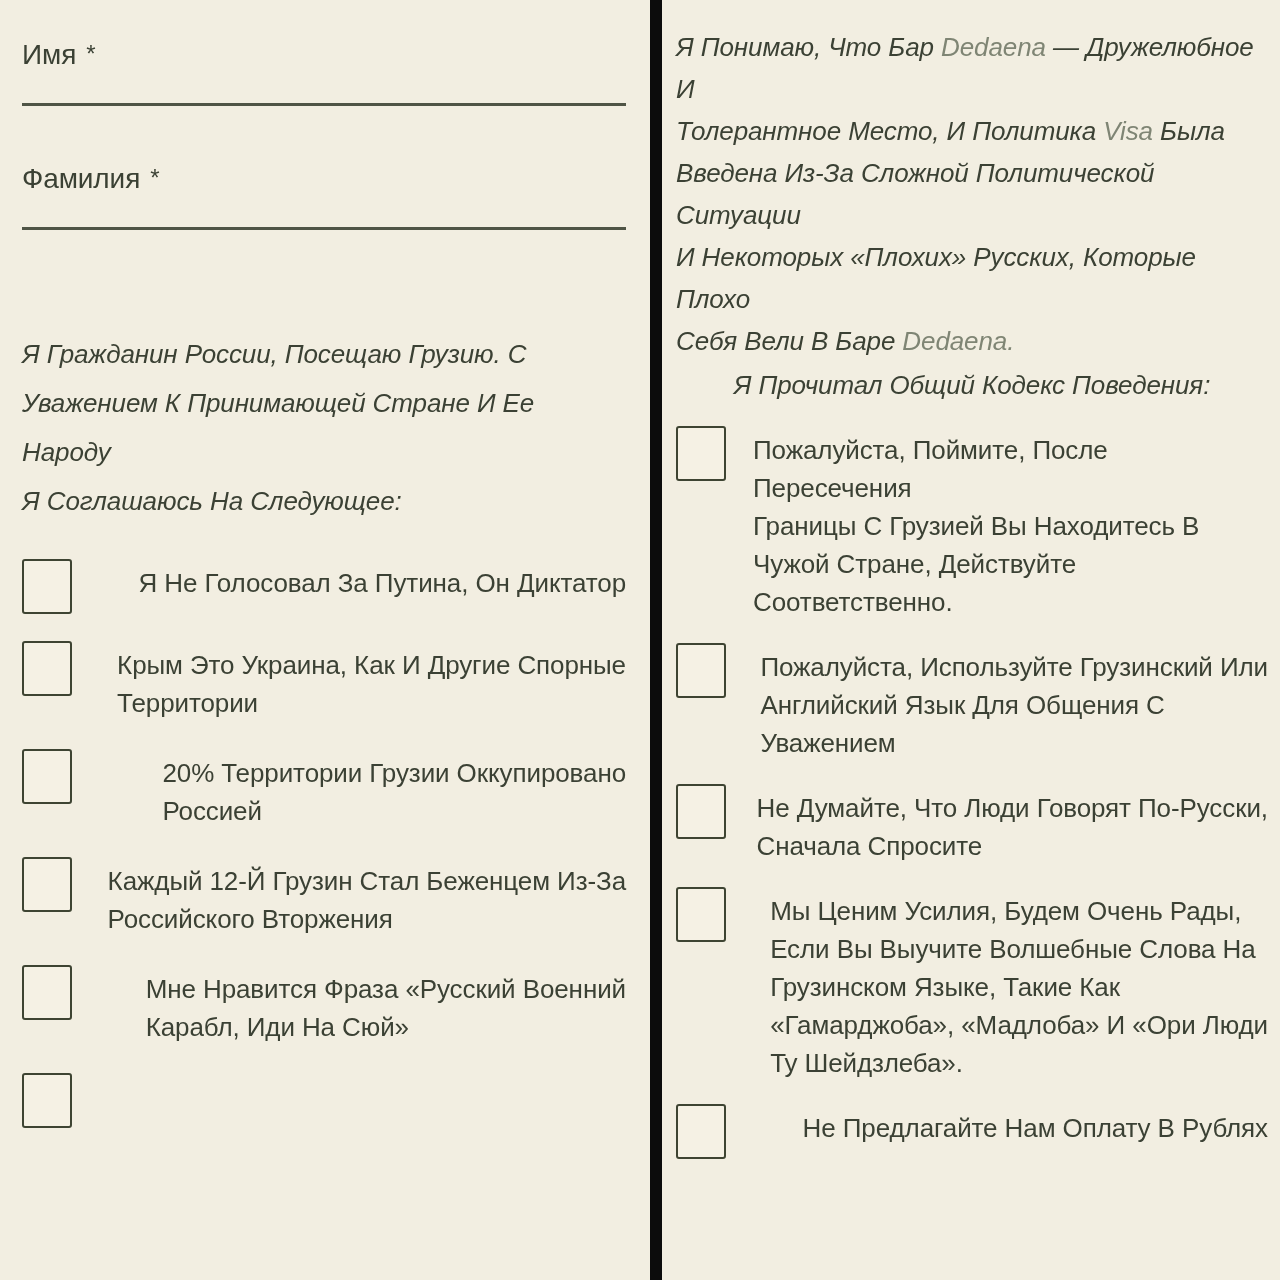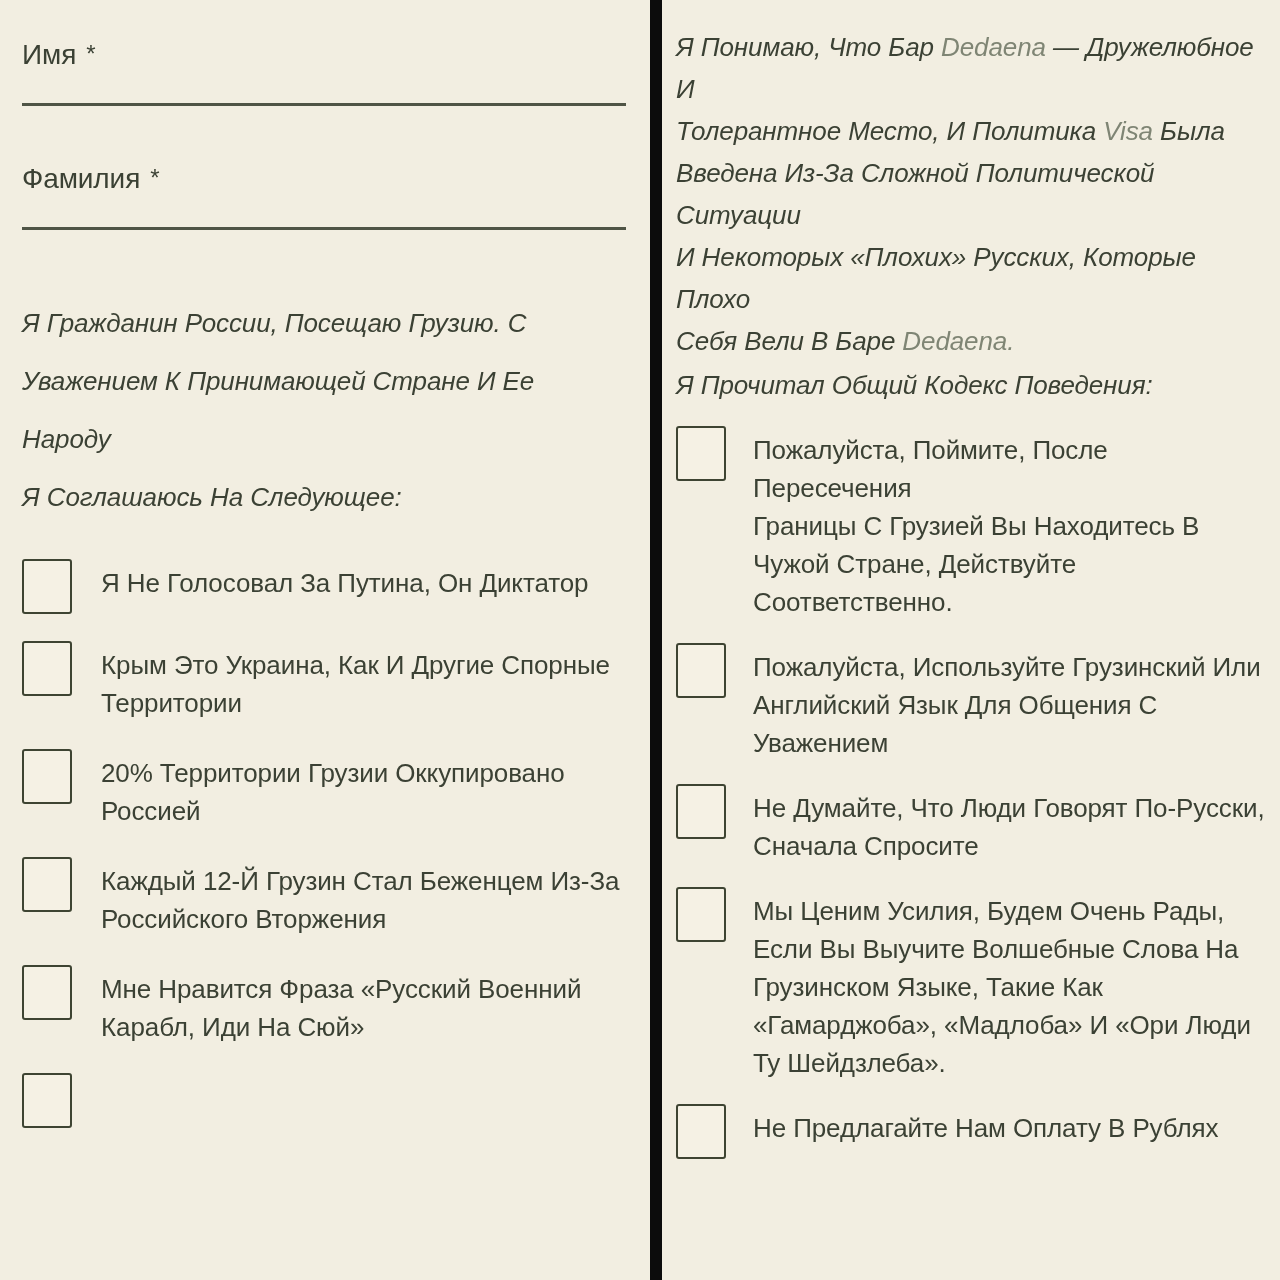--- a/index.html
+++ b/index.html
@@ -14,32 +14,32 @@
   .col-left  { width:650px; flex:none; padding:28px 24px 0 22px; }
   .divider   { width:12px; flex:none; background:#0c0c0c; }
   .col-right { flex:1; padding:26px 12px 0 14px; }
 
   .field-label { font-size:28px; line-height:36px; margin-top:8px; }
   .req { margin-left:10px; font-size:24px; vertical-align:2px; }
   .text-input { height:30px; border-bottom:3px solid #4f5445; cursor:text; }
   .field-2 { margin-top:54px; }
 
   .intro { font-style:italic; font-size:26px; white-space:pre-line; margin:0; }
-  .col-left  .intro { line-height:58px; margin-top:64px; }
+  .col-left  .intro { line-height:49px; margin-top:100px; }
   .col-right .intro { line-height:42px; }
   .muted { color:#7f8574; }
 
   .subheading {
     font-style:italic; font-size:26px; line-height:42px;
-    margin:2px 0 0 0; white-space:pre-line;
+    margin:2px 0 0 0; white-space:pre-line;text-align:center;
   }
 
   .cbx-list { margin-top:33px; }
   .col-right .cbx-list { margin-top:20px; }
-  .cbx-row { display:flex; align-items:flex-start; margin-bottom:27px; }
+  .cbx-row { display:flex; align-items:flex-start; margin-bottom:27px;justify-content:space-between; }
   .col-right .cbx-row { margin-bottom:22px; }
   .cbx {
     width:50px; height:55px; flex:none; box-sizing:border-box;
     border:2px solid #3e4432; border-radius:3px; background:#f5f1e4;
     cursor:pointer;
   }
   .cbx-label {
     padding-top:5px; margin-left:29px;
     font-size:26px; line-height:38px; white-space:pre-line;
     cursor:pointer; min-width:0;

